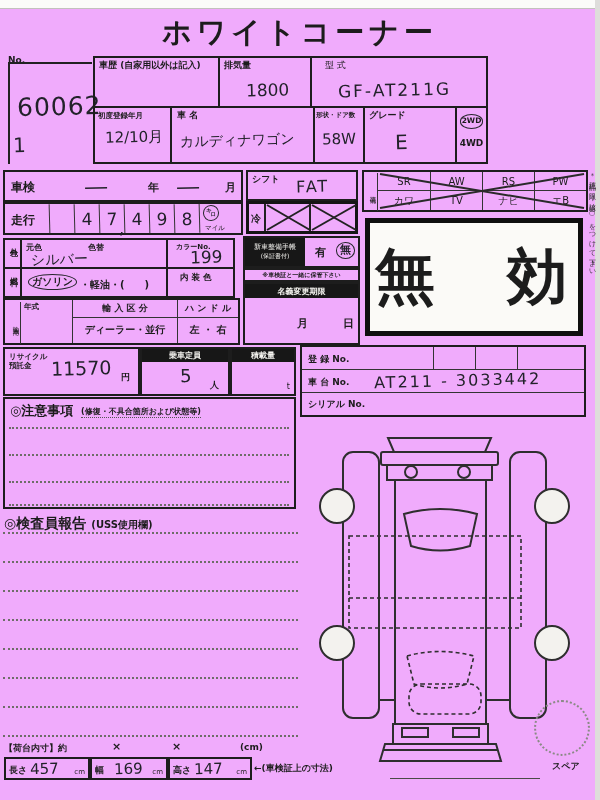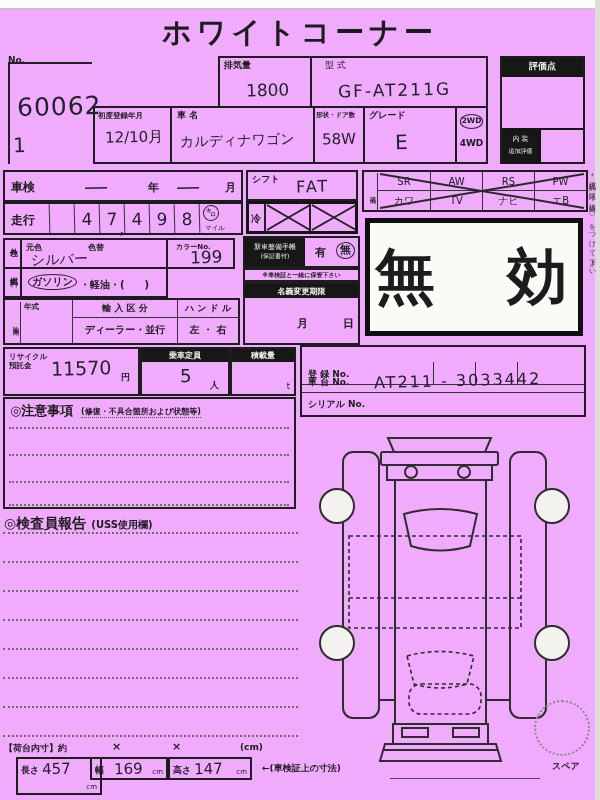--- a/index.html
+++ b/index.html
@@ -26,20 +26,23 @@
   <div class="a" style="left:0;top:0;width:600px;height:9px;background:#fbfbf9;border-bottom:1px solid #c2c1bd;"></div>
   <div class="a" style="left:595px;top:0;width:5px;height:800px;background:#dedddb;"></div>
 
   <div class="a" style="left:0;top:13px;width:600px;text-align:center;font-size:29px;font-weight:bold;letter-spacing:5px;">ホワイトコーナー</div>
 
   <div class="a" style="left:8px;top:55px;font-size:9px;font-weight:bold;">No.</div>
   <div class="a" style="left:8px;top:62px;width:84px;height:102px;border-left:2px solid #222;border-top:2px solid #222;"></div>
   <div class="a hw" style="left:17px;top:92px;font-size:25px;letter-spacing:1px;">60062</div>
   <div class="a hw" style="left:13px;top:133px;font-size:20px;">1</div>
 
+  <div class="a bx" style="left:93px;top:56px;width:127px;height:52px;">
+    <span class="lbl" style="position:absolute;left:4px;top:3px;font-weight:bold;">車歴 (自家用以外は記入)</span>
+  </div>
   <div class="a bx" style="left:218px;top:56px;width:94px;height:52px;">
     <span class="lbl" style="position:absolute;left:4px;top:3px;font-weight:bold;">排気量</span>
     <span class="hw" style="position:absolute;left:26px;top:22px;font-size:17px;">1800</span>
   </div>
   <div class="a bx" style="left:310px;top:56px;width:178px;height:52px;">
     <span class="lbl" style="position:absolute;left:13px;top:3px;font-weight:normal;">型 式</span>
     <span class="hw" style="position:absolute;left:26px;top:22px;font-size:17px;letter-spacing:2px;">GF-AT211G</span>
   </div>
 
   <div class="a bx" style="left:93px;top:106px;width:79px;height:58px;">
@@ -56,28 +59,20 @@
   </div>
   <div class="a bx" style="left:363px;top:106px;width:94px;height:58px;">
     <span class="lbl" style="position:absolute;left:4px;top:3px;font-weight:bold;">グレード</span>
     <span class="hw" style="position:absolute;left:30px;top:22px;font-size:20px;">E</span>
   </div>
   <div class="a bx" style="left:455px;top:106px;width:33px;height:58px;text-align:center;">
     <span class="circ" style="margin-top:6px;font-size:7.5px;font-weight:bold;padding:2px 1px;">2WD</span>
     <div style="font-size:9px;font-weight:bold;margin-top:9px;">4WD</div>
   </div>
 
-  <div class="a bx" style="left:500px;top:56px;width:85px;height:108px;">
-    <div class="dk flexc" style="height:17px;font-size:9px;font-weight:bold;border-bottom:2px solid #151515;">評価点</div>
-    <div class="cell dk" style="left:0;top:70px;width:39px;height:36px;border-right:2px solid #151515;border-top:2px solid #151515;text-align:center;">
-      <div style="font-size:7px;margin-top:4px;">内 装</div>
-      <div style="font-size:6px;margin-top:3px;">追加評価</div>
-    </div>
-    <div class="cell" style="left:39px;top:70px;width:44px;height:36px;border-top:2px solid #151515;"></div>
-  </div>
 
   <div class="a bx" style="left:3px;top:170px;width:240px;height:32px;">
     <span style="position:absolute;left:6px;top:7px;font-size:12px;font-weight:bold;">車検</span>
     <span class="hw" style="position:absolute;left:80px;top:2px;font-size:22px;">―</span>
     <span style="position:absolute;left:143px;top:8px;font-size:11px;font-weight:bold;">年</span>
     <span class="hw" style="position:absolute;left:172px;top:2px;font-size:22px;">―</span>
     <span style="position:absolute;left:220px;top:8px;font-size:11px;font-weight:bold;">月</span>
   </div>
 
   <div class="a bx" style="left:3px;top:202px;width:240px;height:33px;">
@@ -149,20 +144,23 @@
     <span class="hw" style="position:absolute;left:22px;top:7px;font-size:17px;">199</span>
   </div>
 
   <div class="a bx" style="left:3px;top:267px;width:19px;height:31px;">
     <div class="vert" style="font-size:8px;font-weight:bold;margin:2px auto;height:26px;">燃料</div>
   </div>
   <div class="a bx" style="left:20px;top:267px;width:148px;height:31px;text-align:center;">
     <span class="circ" style="position:absolute;left:6px;top:5px;font-size:10px;font-weight:bold;padding:1px 3px;">ガソリン</span>
     <span style="position:absolute;left:58px;top:9px;font-size:10px;font-weight:bold;">・軽油・(　　)</span>
   </div>
+  <div class="a bx" style="left:166px;top:267px;width:69px;height:31px;">
+    <span style="position:absolute;left:12px;top:3px;font-size:8.5px;font-weight:bold;letter-spacing:3px;">内装色</span>
+  </div>
 
   <div class="a bx" style="left:243px;top:236px;width:117px;height:32px;">
     <div class="cell dk" style="left:0;top:0;width:60px;height:28px;text-align:center;">
       <div style="font-size:7px;margin-top:4px;">新車整備手帳</div>
       <div style="font-size:6px;">(保証書付)</div>
     </div>
     <span style="position:absolute;left:70px;top:7px;font-size:11px;font-weight:bold;">有</span>
     <span class="circ hw" style="position:absolute;left:91px;top:4px;font-size:11px;font-weight:bold;padding:1px 3px;">無</span>
   </div>
   <div class="a bx flexc" style="left:243px;top:268px;width:117px;height:14px;">
@@ -202,21 +200,21 @@
     <div class="dk flexc" style="height:13px;font-size:8px;font-weight:bold;">乗車定員</div>
     <span class="hw" style="position:absolute;left:38px;top:16px;font-size:18px;">5</span>
     <span style="position:absolute;left:68px;top:30px;font-size:9px;font-weight:bold;">人</span>
   </div>
   <div class="a bx" style="left:230px;top:347px;width:66px;height:49px;">
     <div class="dk flexc" style="height:13px;font-size:8px;font-weight:bold;">積載量</div>
     <span style="position:absolute;right:4px;bottom:3px;font-size:8px;">t</span>
   </div>
 
   <div class="a bx" style="left:300px;top:345px;width:286px;height:72px;">
-    <div class="cell" style="left:0;top:15px;width:282px;height:23px;border-bottom:1.5px solid #333;">
+    <div class="cell" style="left:0;top:0;width:282px;height:23px;border-bottom:1.5px solid #333;">
       <span style="position:absolute;left:6px;top:6px;font-size:9px;font-weight:bold;">登 録 No.</span>
       <div class="cell" style="left:131px;top:0;width:0;height:23px;border-left:1.5px solid #333;"></div>
       <div class="cell" style="left:173px;top:0;width:0;height:23px;border-left:1.5px solid #333;"></div>
       <div class="cell" style="left:215px;top:0;width:0;height:23px;border-left:1.5px solid #333;"></div>
     </div>
     <div class="cell" style="left:0;top:23px;width:282px;height:23px;border-bottom:1.5px solid #333;">
       <span style="position:absolute;left:6px;top:6px;font-size:9px;font-weight:bold;">車 台 No.</span>
       <span class="hw" style="position:absolute;left:72px;top:1px;font-size:16px;letter-spacing:2px;">AT211 - 3033442</span>
     </div>
     <div class="cell" style="left:0;top:46px;width:282px;height:22px;">
@@ -290,31 +288,31 @@
   </svg>
 
   <div class="a" style="left:534px;top:700px;width:56px;height:56px;border:2px dotted #8a8a85;border-radius:50%;"></div>
   <div class="a" style="left:552px;top:760px;font-size:9px;font-weight:bold;">スペア</div>
 
   <div class="a" style="left:4px;top:742px;font-size:9px;font-weight:bold;">【荷台内寸】約</div>
   <div class="a" style="left:112px;top:740px;font-size:11px;font-weight:bold;">×</div>
   <div class="a" style="left:172px;top:740px;font-size:11px;font-weight:bold;">×</div>
   <div class="a" style="left:240px;top:742px;font-size:9px;font-weight:bold;">(cm)</div>
 
-  <div class="a bx" style="left:16px;top:757px;width:86px;height:38px;">
+  <div class="a bx" style="left:4px;top:757px;width:86px;height:23px;">
     <span style="position:absolute;left:3px;top:5px;font-size:9px;font-weight:bold;">長さ</span>
     <span class="hw" style="position:absolute;left:24px;top:1px;font-size:15px;">457</span>
     <span style="position:absolute;right:3px;bottom:2px;font-size:7px;">cm</span>
   </div>
   <div class="a bx" style="left:90px;top:757px;width:78px;height:23px;">
     <span style="position:absolute;left:3px;top:5px;font-size:9px;font-weight:bold;">幅</span>
     <span class="hw" style="position:absolute;left:22px;top:1px;font-size:15px;">169</span>
     <span style="position:absolute;right:3px;bottom:2px;font-size:7px;">cm</span>
   </div>
   <div class="a bx" style="left:168px;top:757px;width:84px;height:23px;">
     <span style="position:absolute;left:3px;top:5px;font-size:9px;font-weight:bold;">高さ</span>
     <span class="hw" style="position:absolute;left:24px;top:1px;font-size:15px;">147</span>
     <span style="position:absolute;right:3px;bottom:2px;font-size:7px;">cm</span>
   </div>
-  <div class="a" style="left:262px;top:762px;font-size:9px;font-weight:bold;text-align:center;">←(車検証上の寸法)</div>
+  <div class="a" style="left:254px;top:762px;font-size:9px;font-weight:bold;text-align:center;">←(車検証上の寸法)</div>
   <div class="a" style="left:390px;top:778px;width:150px;border-bottom:1.5px solid #4a4a46;"></div>
 
 </div>
 
 </body></html>

